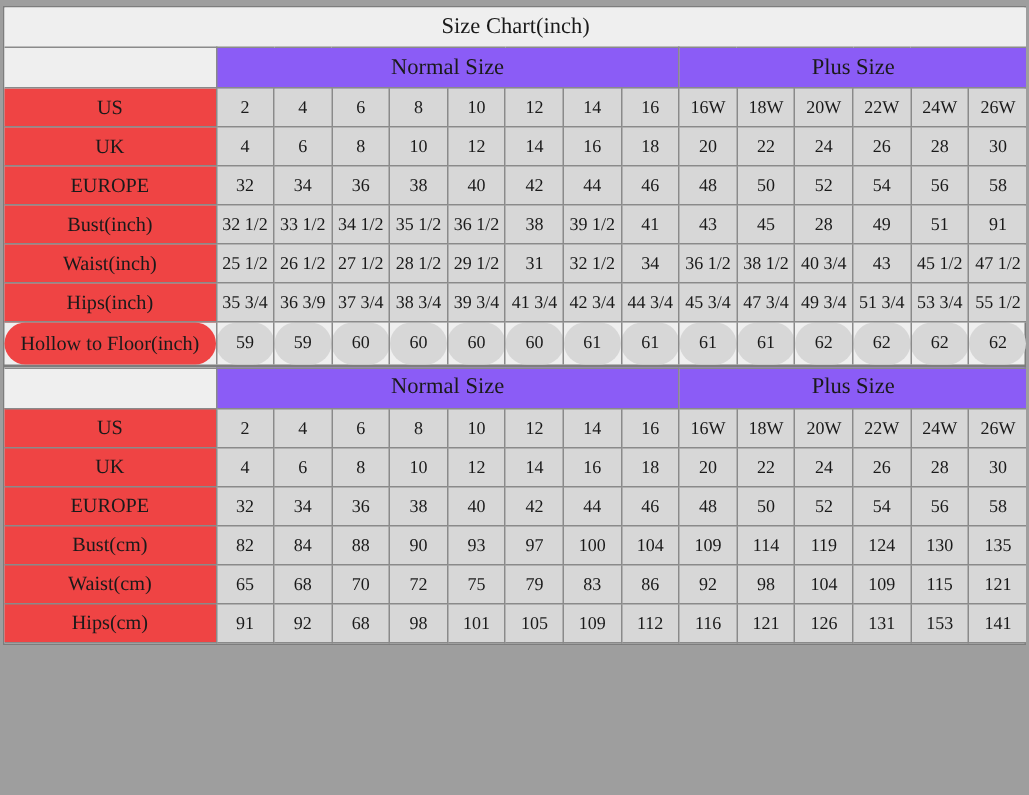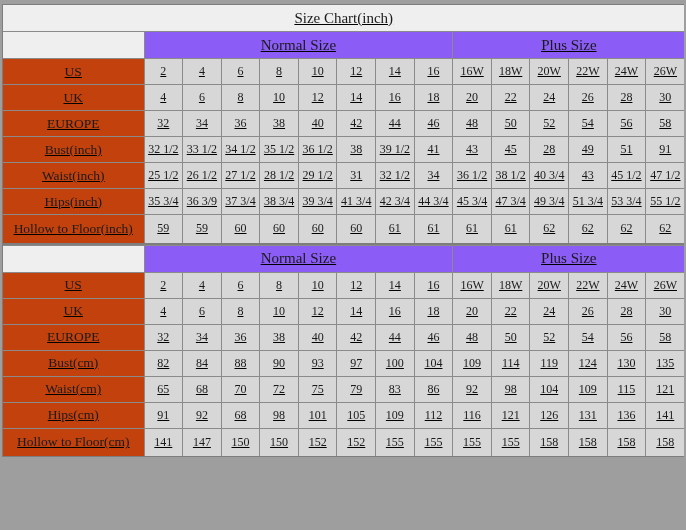--- a/index.html
+++ b/index.html
@@ -14,21 +14,20 @@
     overflow: hidden;
   }
   .page {
     width: 686px;
     height: 396px;
     display: flex;
     flex-direction: column;
     justify-content: space-between;
     box-sizing: border-box;
     padding: 4px 2px 4px 2px;
-    text-decoration: underline;
   }
   .chart-block {
     background: #efefef;
     border: 1px solid #7d7d7d;
     box-sizing: border-box;
     width: 682px;
     margin: 0 auto;
   }
   table.size-table {
     border-collapse: collapse;
@@ -57,34 +56,35 @@
     height: 22px;
     background: #8b5cf6;
   }
   .blank-cell {
     background: #efefef;
     border-left: none !important;
   }
   
   .label-cell {
     font-size: 13.5px;
-    background: #c2410c;
+    background: #ef4444;
     border-left: none !important;
     white-space: nowrap;
   }
   
   .data-cell {
     font-size: 12px;
     background: #d7d7d7;
   }
   .data-cell.last {
     border-right: none !important;
   }
   .row-last td {
     border-bottom: none !important;
+    border-radius: 14px;
   }
   .r-norm td.data-cell { background: #d7d7d7; }
   .r-std { height: 26px; }
   .r-mid { height: 28px; }
   col.c-label { width: 141px; }
   col.c-data { width: 38.6px; }
 </style>
 </head>
 <body>
 
@@ -357,36 +357,19 @@
             <td class="data-cell">68</td>
             <td class="data-cell">98</td>
             <td class="data-cell">101</td>
             <td class="data-cell">105</td>
             <td class="data-cell">109</td>
             <td class="data-cell">112</td>
             <td class="data-cell">116</td>
             <td class="data-cell">121</td>
             <td class="data-cell">126</td>
             <td class="data-cell">131</td>
-            <td class="data-cell">136</td>
+            <td class="data-cell">153</td>
             <td class="data-cell last">141</td>
-          </tr>
-          <tr class="r-norm r-mid row-last">
-            <td class="label-cell">Hollow to Floor(cm)</td>
-            <td class="data-cell">141</td>
-            <td class="data-cell">147</td>
-            <td class="data-cell">150</td>
-            <td class="data-cell">150</td>
-            <td class="data-cell">152</td>
-            <td class="data-cell">152</td>
-            <td class="data-cell">155</td>
-            <td class="data-cell">155</td>
-            <td class="data-cell">155</td>
-            <td class="data-cell">155</td>
-            <td class="data-cell">158</td>
-            <td class="data-cell">158</td>
-            <td class="data-cell">158</td>
-            <td class="data-cell last">158</td>
           </tr>
         </tbody>
     </table>
   </div>
 </div>
 
 </body></html>

